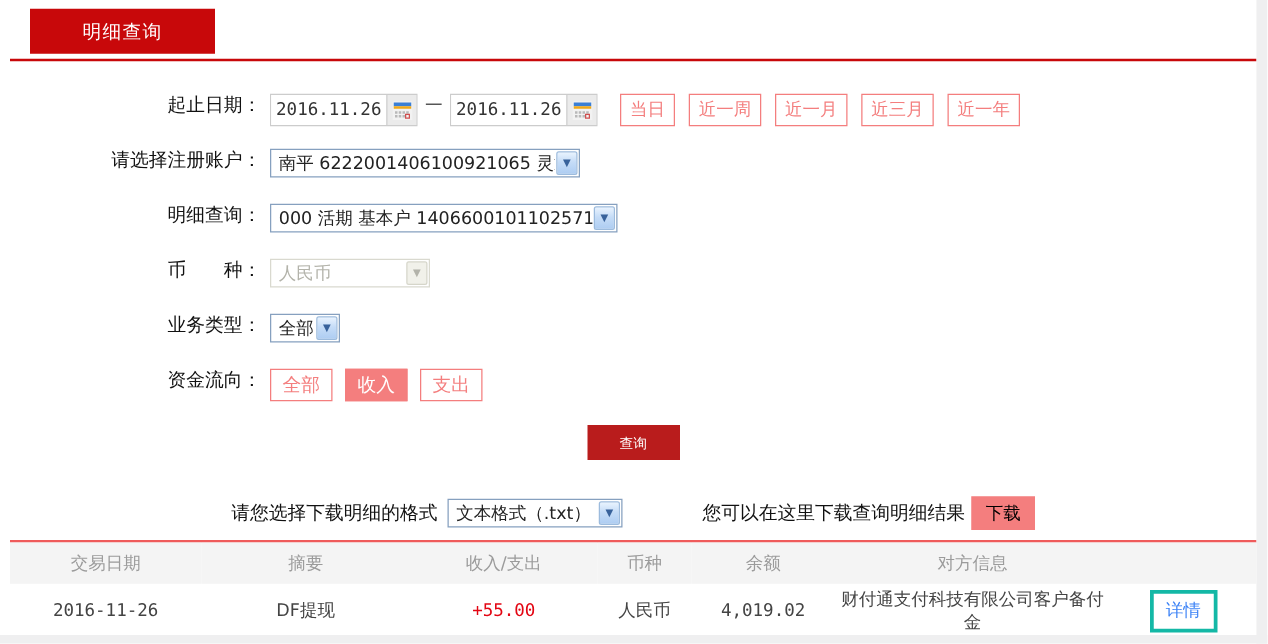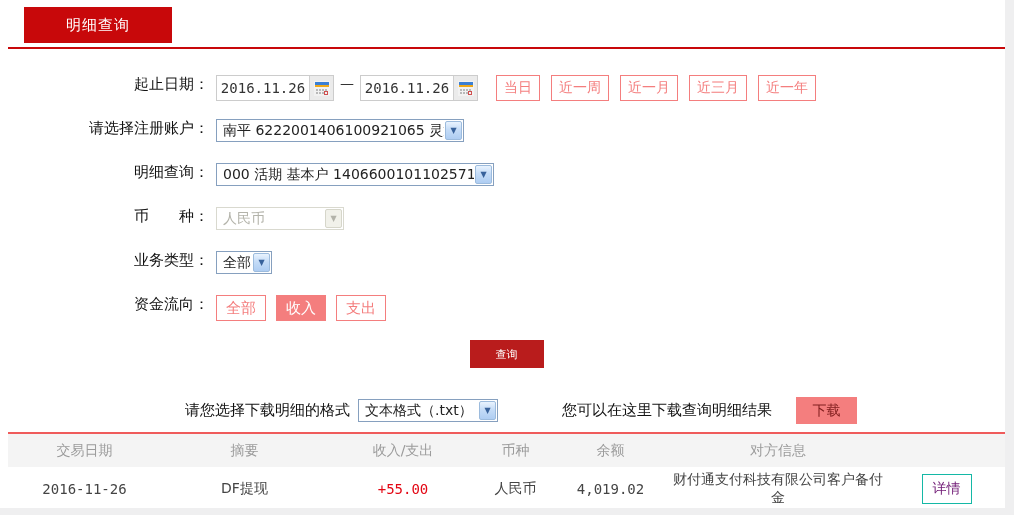--- a/index.html
+++ b/index.html
@@ -73,41 +73,41 @@
   .query-btn {
     width:74px; height:28px; background:#b91c1c; color:#fff; border:none;
     font-size:11px; cursor:pointer; font-family:"DejaVu Sans","Liberation Sans",sans-serif;
   }
 
   
   .download-row { display:flex; align-items:center; margin-top:29px; padding-left:177px; font-size:15px; color:#111; }
   .download-row .fmt-label { margin-right:8px; white-space:nowrap; }
   .download-hint { margin-left:64px; white-space:nowrap; }
   .dl-btn {
-    width:61px; height:27px; background:#f47e7e; color:#7f1d1d; border:none;
-    font-size:14px; margin-left:24px; cursor:pointer; font-family:"DejaVu Sans","Liberation Sans",sans-serif;
+    width:51px; height:27px; background:#f47e7e; color:#000000; border:none;
+    font-size:14px; margin-left:5px; cursor:pointer; font-family:"DejaVu Sans","Liberation Sans",sans-serif;
   }
 
   
   .table-redline { height:2px; background:#ef5b5b; margin-top:8px; }
   table { width:100%; border-collapse:collapse; table-layout:fixed; }
   col.c1{width:153px} col.c2{width:167px} col.c3{width:150px} col.c4{width:75px}
   col.c5{width:115px} col.c6{width:220px} col.c7{width:117px}
   thead th {
     background:#f4f4f4; color:#9b9b9b; font-weight:normal; font-size:14px;
     height:33px; text-align:center;
   }
   tbody td {
     height:45px; border-bottom:1px solid #e6e6e6; text-align:center;
     font-size:14px; color:#444;
   }
   .mono { font-family:"DejaVu Sans Mono","Liberation Mono",monospace; }
   .amount-pos { color:#e30613; }
   .detail-btn {
-    border:1px solid #14b8a6; color:#701a75; background:#fff;
+    border:3px solid #14b8a6; color:#3b82f6; background:#fff;
     font-size:14px; padding:5px 10px; cursor:pointer;
     font-family:Liberation Sans, sans-serif;
   }
 </style>
 </head>
 <body>
 
 <div class="right-gutter"></div>
 
 <div class="panel">

